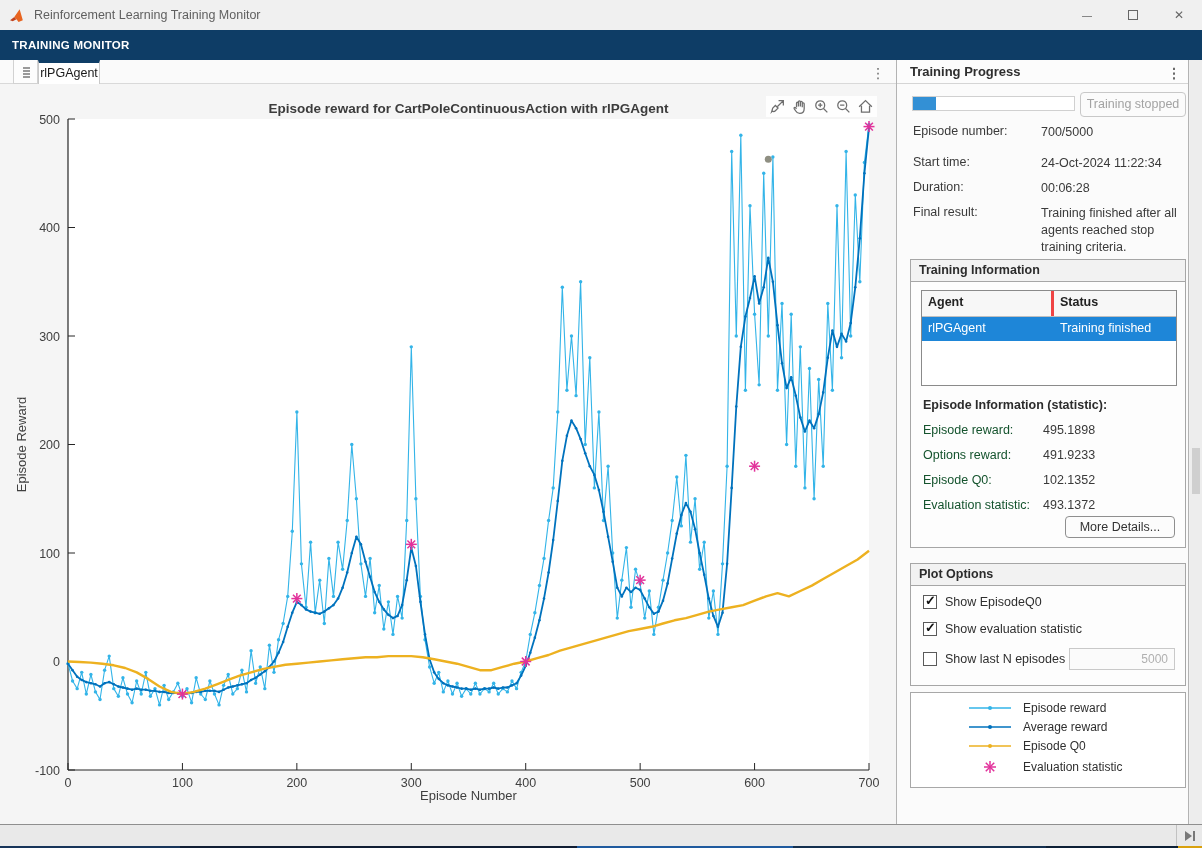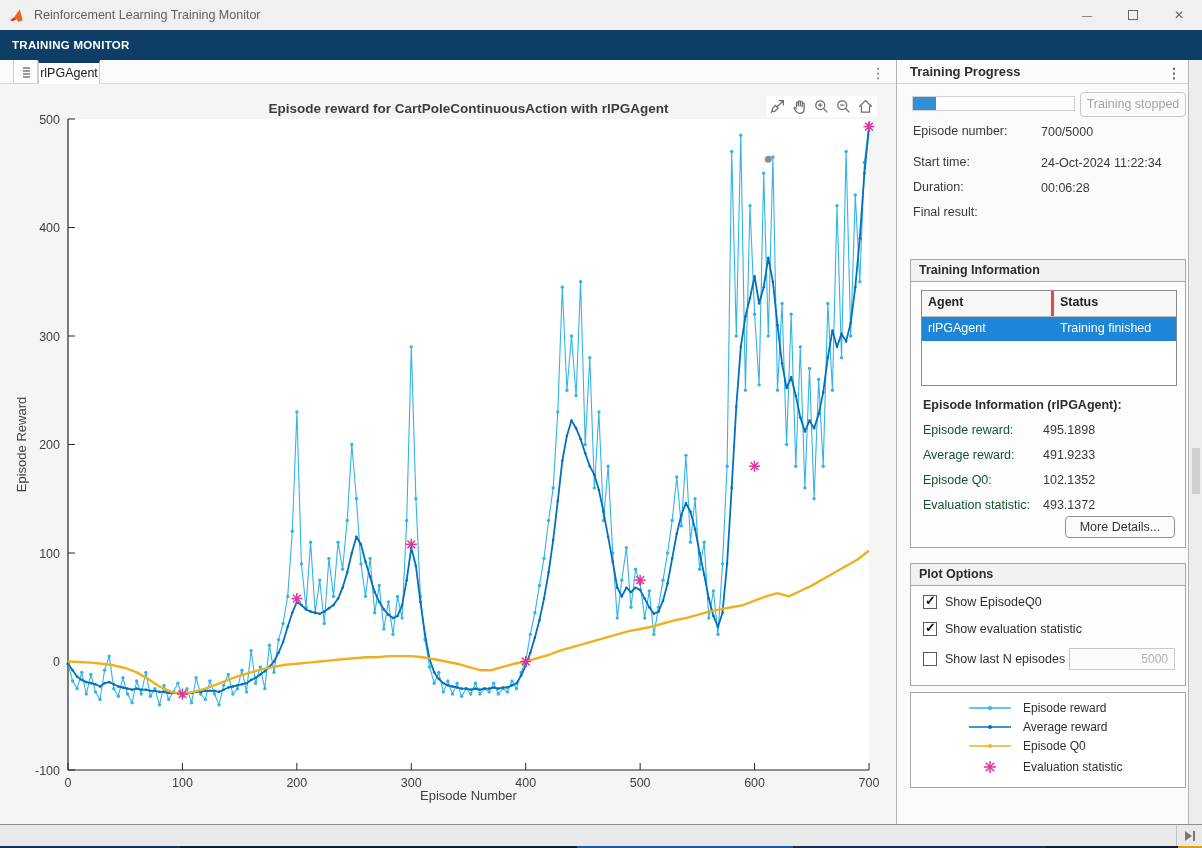--- a/index.html
+++ b/index.html
@@ -590,37 +590,38 @@
     </div>
     <div class="stopped-btn">Training stopped</div>
 
     <span class="field-label" style="top:40px">Episode number:</span>
     <span class="field-value" style="top:40px">700/5000</span>
     <span class="field-label" style="top:71px">Start time:</span>
     <span class="field-value" style="top:71px">24-Oct-2024 11:22:34</span>
     <span class="field-label" style="top:96px">Duration:</span>
     <span class="field-value" style="top:96px">00:06:28</span>
     <span class="field-label" style="top:121px">Final result:</span>
+    <span class="field-value" style="top:121px">Training finished after all agents reached stop training criteria.</span>
 
     <div class="groupbox" style="top:175px; height:289px;">
       <div class="groupbox-header">Training Information</div>
       <div class="agent-table">
         <div class="tr head-row">
           <div class="cell th col-agent">Agent</div>
           <div class="cell th col-status">Status</div>
         </div>
         <div class="tr sel-row">
           <div class="cell col-agent" style="border-right-color:#1e86d8">rlPGAgent</div>
           <div class="cell col-status">Training finished</div>
         </div>
       </div>
-      <div class="ep-info-title">Episode Information (rlPGAgent):</div>
+      <div class="ep-info-title">Episode Information (statistic):</div>
       <span class="stat-label" style="top:163px">Episode reward:</span>
       <span class="stat-value" style="top:163px">495.1898</span>
-      <span class="stat-label" style="top:188px">Average reward:</span>
+      <span class="stat-label" style="top:188px">Options reward:</span>
       <span class="stat-value" style="top:188px">491.9233</span>
       <span class="stat-label" style="top:213px">Episode Q0:</span>
       <span class="stat-value" style="top:213px">102.1352</span>
       <span class="stat-label" style="top:238px">Evaluation statistic:</span>
       <span class="stat-value" style="top:238px">493.1372</span>
       <div class="more-btn">More Details...</div>
     </div>
 
     <div class="groupbox" style="top:479px; height:123px;">
       <div class="groupbox-header">Plot Options</div>

